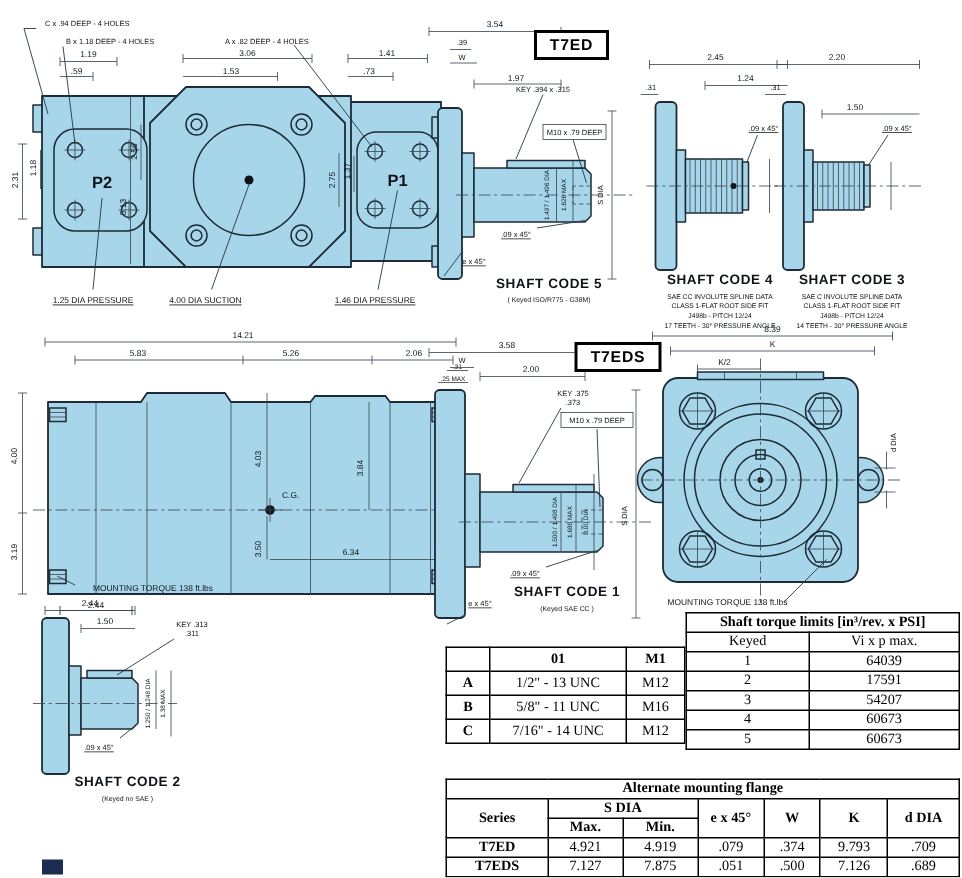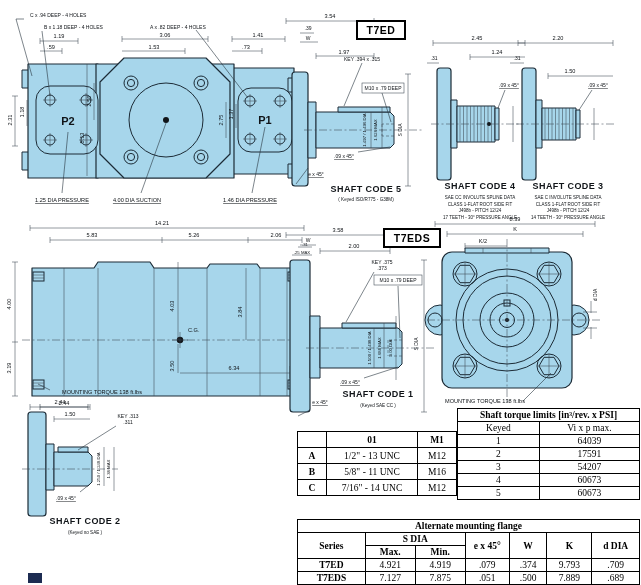--- a/index.html
+++ b/index.html
@@ -434,20 +434,20 @@
       <td>.374</td>
       <td>9.793</td>
       <td>.709</td>
     </tr>
     <tr>
       <td class="hd">T7EDS</td>
       <td>7.127</td>
       <td>7.875</td>
       <td>.051</td>
       <td>.500</td>
-      <td>7.889</td>
+      <td>7.126</td>
       <td>.689</td>
     </tr>
   </tbody>
     </table>
 
   <div id="artifact"></div>
 </div>
 
 </body></html>

